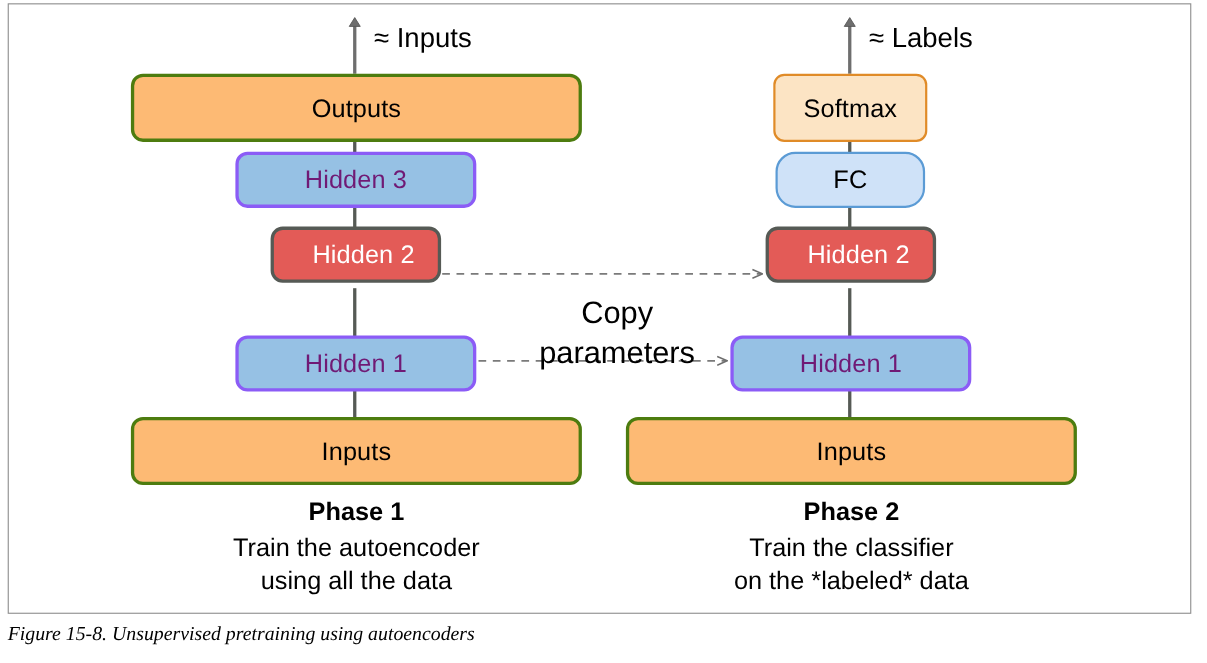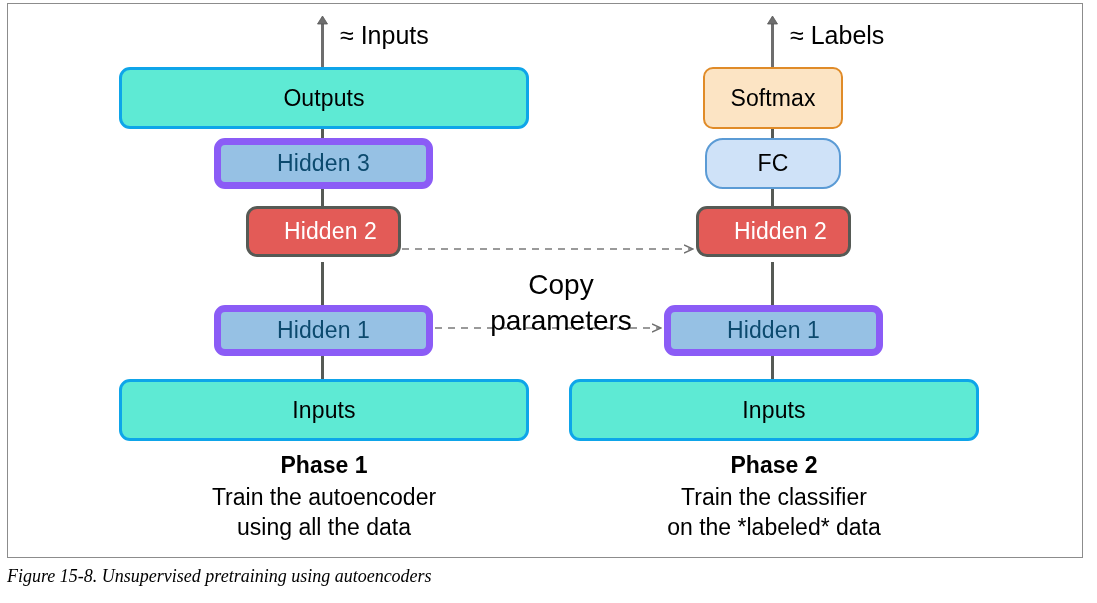--- a/index.html
+++ b/index.html
@@ -41,28 +41,28 @@
     display: flex;
     align-items: center;
     justify-content: center;
     border-radius: 11px;
     font-size: 23px;
     line-height: 1;
     letter-spacing: 0.1px;
     z-index: 3;
   }
   .box-green {
-    background: #5eead4;
-    border: 3px solid #0ea5e9;
+    background: #fdba74;
+    border: 3px solid #4d7c0f;
     color: #000000;
   }
   .box-blue {
     background: #96c1e4;
-    border: 7px solid #8b5cf6;
-    color: #0c4a6e;
+    border: 3px solid #8b5cf6;
+    color: #701a75;
   }
   .box-red {
     background: #e35b57;
     border: 3px solid #565a55;
     color: #ffffff;
     padding-left: 14px;
   }
   .box-lightblue {
     background: #cfe2f8;
     border: 2.5px solid #5b9bd5;

